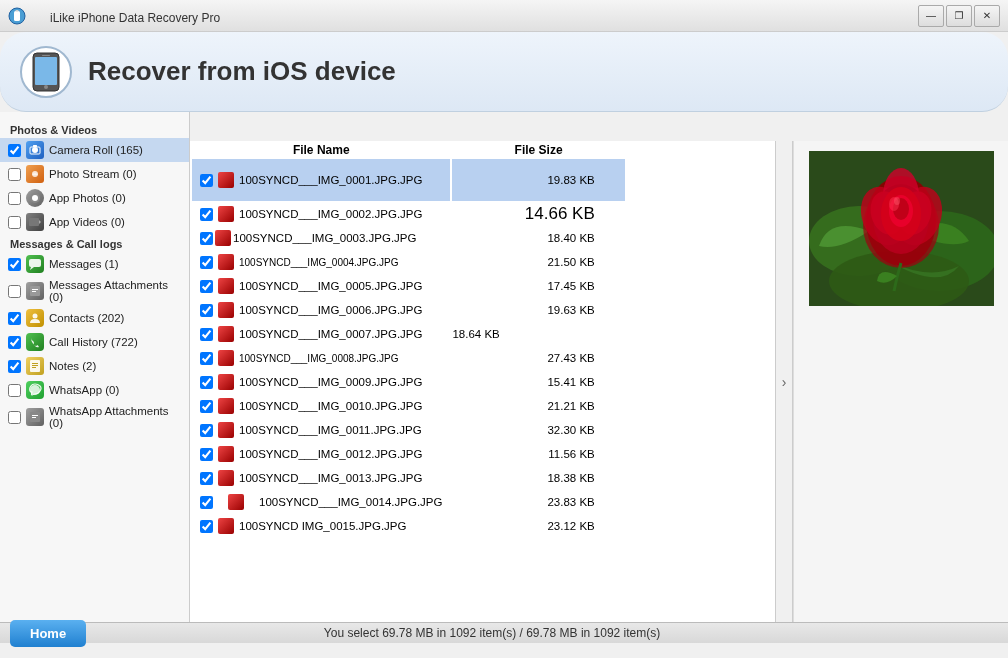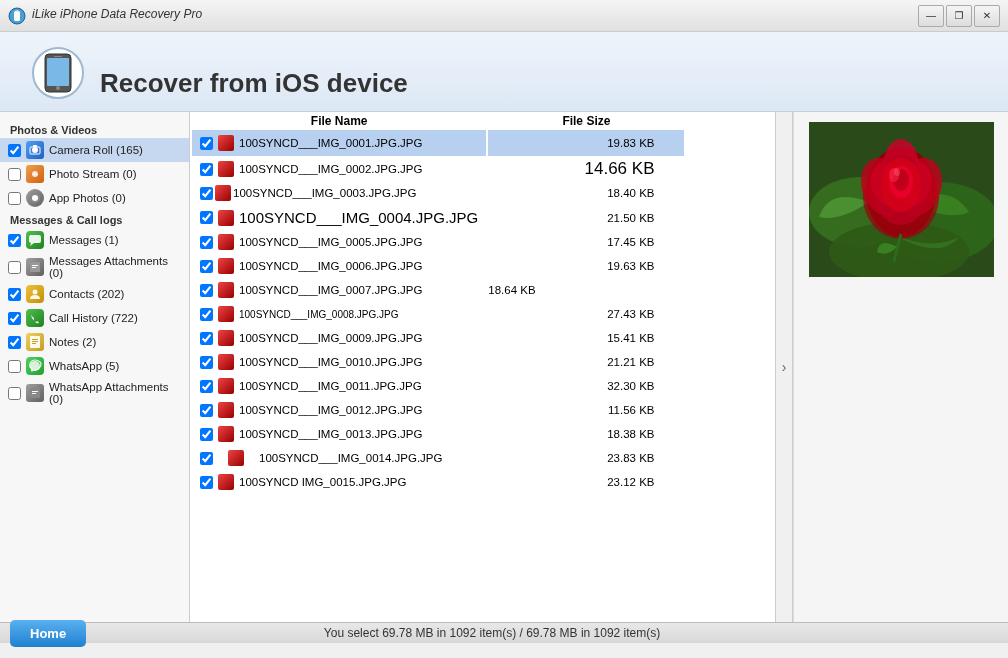--- a/index.html
+++ b/index.html
@@ -8,39 +8,40 @@
     
     .title-bar {
       background: linear-gradient(to bottom, #f5f5f5, #e0e0e0);
       height: 32px;
       display: flex;
       align-items: center;
       padding: 0 8px;
       border-bottom: 1px solid #ccc;
       justify-content: space-between;
     }
-    .title-bar-left { display: flex; align-items: flex-start; gap: 6px; font-style: italic; }
+    .title-bar-left { display: flex; align-items: flex-end; gap: 24px; }
     .title-bar-icon { width: 18px; height: 18px; }
     .title-bar-title { font-size: 12px; color: #333; }
     .title-bar-controls { display: flex; gap: 2px; }
     .title-bar-btn {
       width: 26px; height: 22px; background: linear-gradient(to bottom, #f5f5f5, #ddd);
       border: 1px solid #aaa; border-radius: 2px; cursor: pointer;
       display: flex; align-items: center; justify-content: center; font-size: 10px; color: #333;
     }
 
     
     .header {
       background: linear-gradient(to bottom, #eef4fb, #dde8f5);
-      padding: 12px 32px;
-      display: flex;
-      align-items: flex-end;
+      padding: 12px 20px;
+      display: flex;
+      align-items: center;
       gap: 16px;
       border-bottom: 1px solid #c0d0e0;
       height: 80px;
+      border-radius: 26px;
     }
     .header-icon-circle {
       width: 52px; height: 52px;
       border: 2px solid #a0b8d0;
       border-radius: 50%;
       background: white;
       display: flex; align-items: center; justify-content: center;
     }
     .header-title { font-size: 26px; font-weight: bold; color: #333; }
 
@@ -76,20 +77,21 @@
     .sidebar-item input[type="checkbox"] { width: 13px; height: 13px; flex-shrink: 0; }
     .sidebar-item-icon { width: 18px; height: 18px; flex-shrink: 0; display: flex; align-items: center; justify-content: center; border-radius: 3px; }
     .sidebar-item-label { font-size: 11.5px; color: #222; }
 
     
     .content-area {
       flex: 1;
       display: flex;
       flex-direction: column;
       background: #fff;
+      margin-top: 29px;
     }
 
     
     .content-with-preview {
       display: flex;
       flex: 1;
       overflow: hidden;
     }
     .table-area {
       flex: 1;
@@ -208,20 +210,30 @@
       <input type="checkbox" style="">
       <div class="sidebar-item-icon icon-app-photos">
         <svg width="14" height="14" viewBox="0 0 14 14">
             <circle cx="7" cy="7" r="5" fill="#888"></circle>
             <circle cx="7" cy="7" r="3" fill="white"></circle>
           </svg>
       </div>
       <span class="sidebar-item-label">App Photos (0)</span>
     </div>
 
+    <div class="sidebar-item">
+      <input type="checkbox" style="">
+      <div class="sidebar-item-icon icon-app-videos">
+        <svg width="14" height="14" viewBox="0 0 14 14">
+            <rect x="1" y="3" width="10" height="8" rx="1" fill="#777"></rect>
+            <polygon points="11,5 13,7 11,9" fill="#aaa"></polygon>
+          </svg>
+      </div>
+      <span class="sidebar-item-label">App Videos (0)</span>
+    </div>
 
     <div class="sidebar-section-header">Messages &amp; Call logs</div>
 
     <div class="sidebar-item">
       <input type="checkbox" checked="" style="">
       <div class="sidebar-item-icon icon-messages">
         <svg width="14" height="14" viewBox="0 0 14 14">
             <rect x="1" y="2" width="12" height="8" rx="2" fill="white" opacity="0.9"></rect>
             <polygon points="3,10 2,13 6,10" fill="white" opacity="0.9"></polygon>
           </svg>
@@ -276,21 +288,21 @@
     </div>
 
     <div class="sidebar-item">
       <input type="checkbox" style="">
       <div class="sidebar-item-icon icon-whatsapp">
         <svg width="14" height="14" viewBox="0 0 14 14">
             <circle cx="7" cy="7" r="5" fill="white" opacity="0.8"></circle>
             <path d="M4,9 Q3,12 4,12 Q6,11 7,11 Q10,11 12,8 Q14,5 12,3 Q10,1 7,1 Q4,1 3,3 Q1,5 2,8 Q2,9 4,9 Z" fill="none" stroke="white" stroke-width="1.2" opacity="0.9"></path>
           </svg>
       </div>
-      <span class="sidebar-item-label">WhatsApp (5)</span>
+      <span class="sidebar-item-label">WhatsApp (0)</span>
     </div>
 
     <div class="sidebar-item">
       <input type="checkbox" style="">
       <div class="sidebar-item-icon icon-whatsapp-attach">
         <svg width="14" height="14" viewBox="0 0 14 14">
             <rect x="2" y="2" width="10" height="10" rx="1" fill="#888"></rect>
             <rect x="4" y="5" width="6" height="1" fill="white"></rect>
             <rect x="4" y="7" width="4" height="1" fill="white"></rect>
           </svg>
@@ -309,21 +321,21 @@
               <th style="width:60%;">
                 <span>File Name</span>
               </th>
               <th style="width:40%;">
                 <span>File Size</span>
               </th>
             </tr>
           </thead>
           <tbody id="file-table-body">
           <tr style="background: rgb(184, 208, 240);">
-                <td style="display: table-cell; padding: 5px 8px;">
+                <td style="display: table-cell; padding: 13px 8px;">
                   <div style="display: flex; align-items: center; gap: 5px;">
                     <input type="checkbox" checked="" style="width: 13px; height: 13px; flex-shrink: 0;">
                     <div style="width: 16px; height: 16px; background: linear-gradient(135deg, rgb(238, 68, 68), rgb(153, 0, 0)); border-radius: 2px; flex-shrink: 0;"></div>
                     <span style="font-size: 11.5px;">100SYNCD___IMG_0001.JPG.JPG</span>
                   </div>
                 </td>
                 <td style="text-align: right; padding-right: 30px; font-size: 11.5px;">19.83 KB</td>
               </tr>
               <tr>
                 <td style="display: table-cell; padding: 3px 8px;">
@@ -343,21 +355,21 @@
                     <span style="font-size: 11.5px;">100SYNCD___IMG_0003.JPG.JPG</span>
                   </div>
                 </td>
                 <td style="text-align: right; padding-right: 30px; font-size: 11.5px;">18.40 KB</td>
               </tr>
               <tr>
                 <td style="display: table-cell; padding: 3px 8px;">
                   <div style="display: flex; align-items: center; gap: 5px;">
                     <input type="checkbox" checked="" style="width: 13px; height: 13px; flex-shrink: 0;">
                     <div style="width: 16px; height: 16px; background: linear-gradient(135deg, rgb(238, 68, 68), rgb(153, 0, 0)); border-radius: 2px; flex-shrink: 0;"></div>
-                    <span style="font-size: 15px;">100SYNCD___IMG_0004.JPG.JPG</span>
+                    <span style="font-size: 10px;">100SYNCD___IMG_0004.JPG.JPG</span>
                   </div>
                 </td>
                 <td style="text-align: right; padding-right: 30px; font-size: 11.5px;">21.50 KB</td>
               </tr>
               <tr>
                 <td style="display: table-cell; padding: 3px 8px;">
                   <div style="display: flex; align-items: center; gap: 5px;">
                     <input type="checkbox" checked="" style="width: 13px; height: 13px; flex-shrink: 0;">
                     <div style="width: 16px; height: 16px; background: linear-gradient(135deg, rgb(238, 68, 68), rgb(153, 0, 0)); border-radius: 2px; flex-shrink: 0;"></div>
                     <span style="font-size: 11.5px;">100SYNCD___IMG_0005.JPG.JPG</span>

